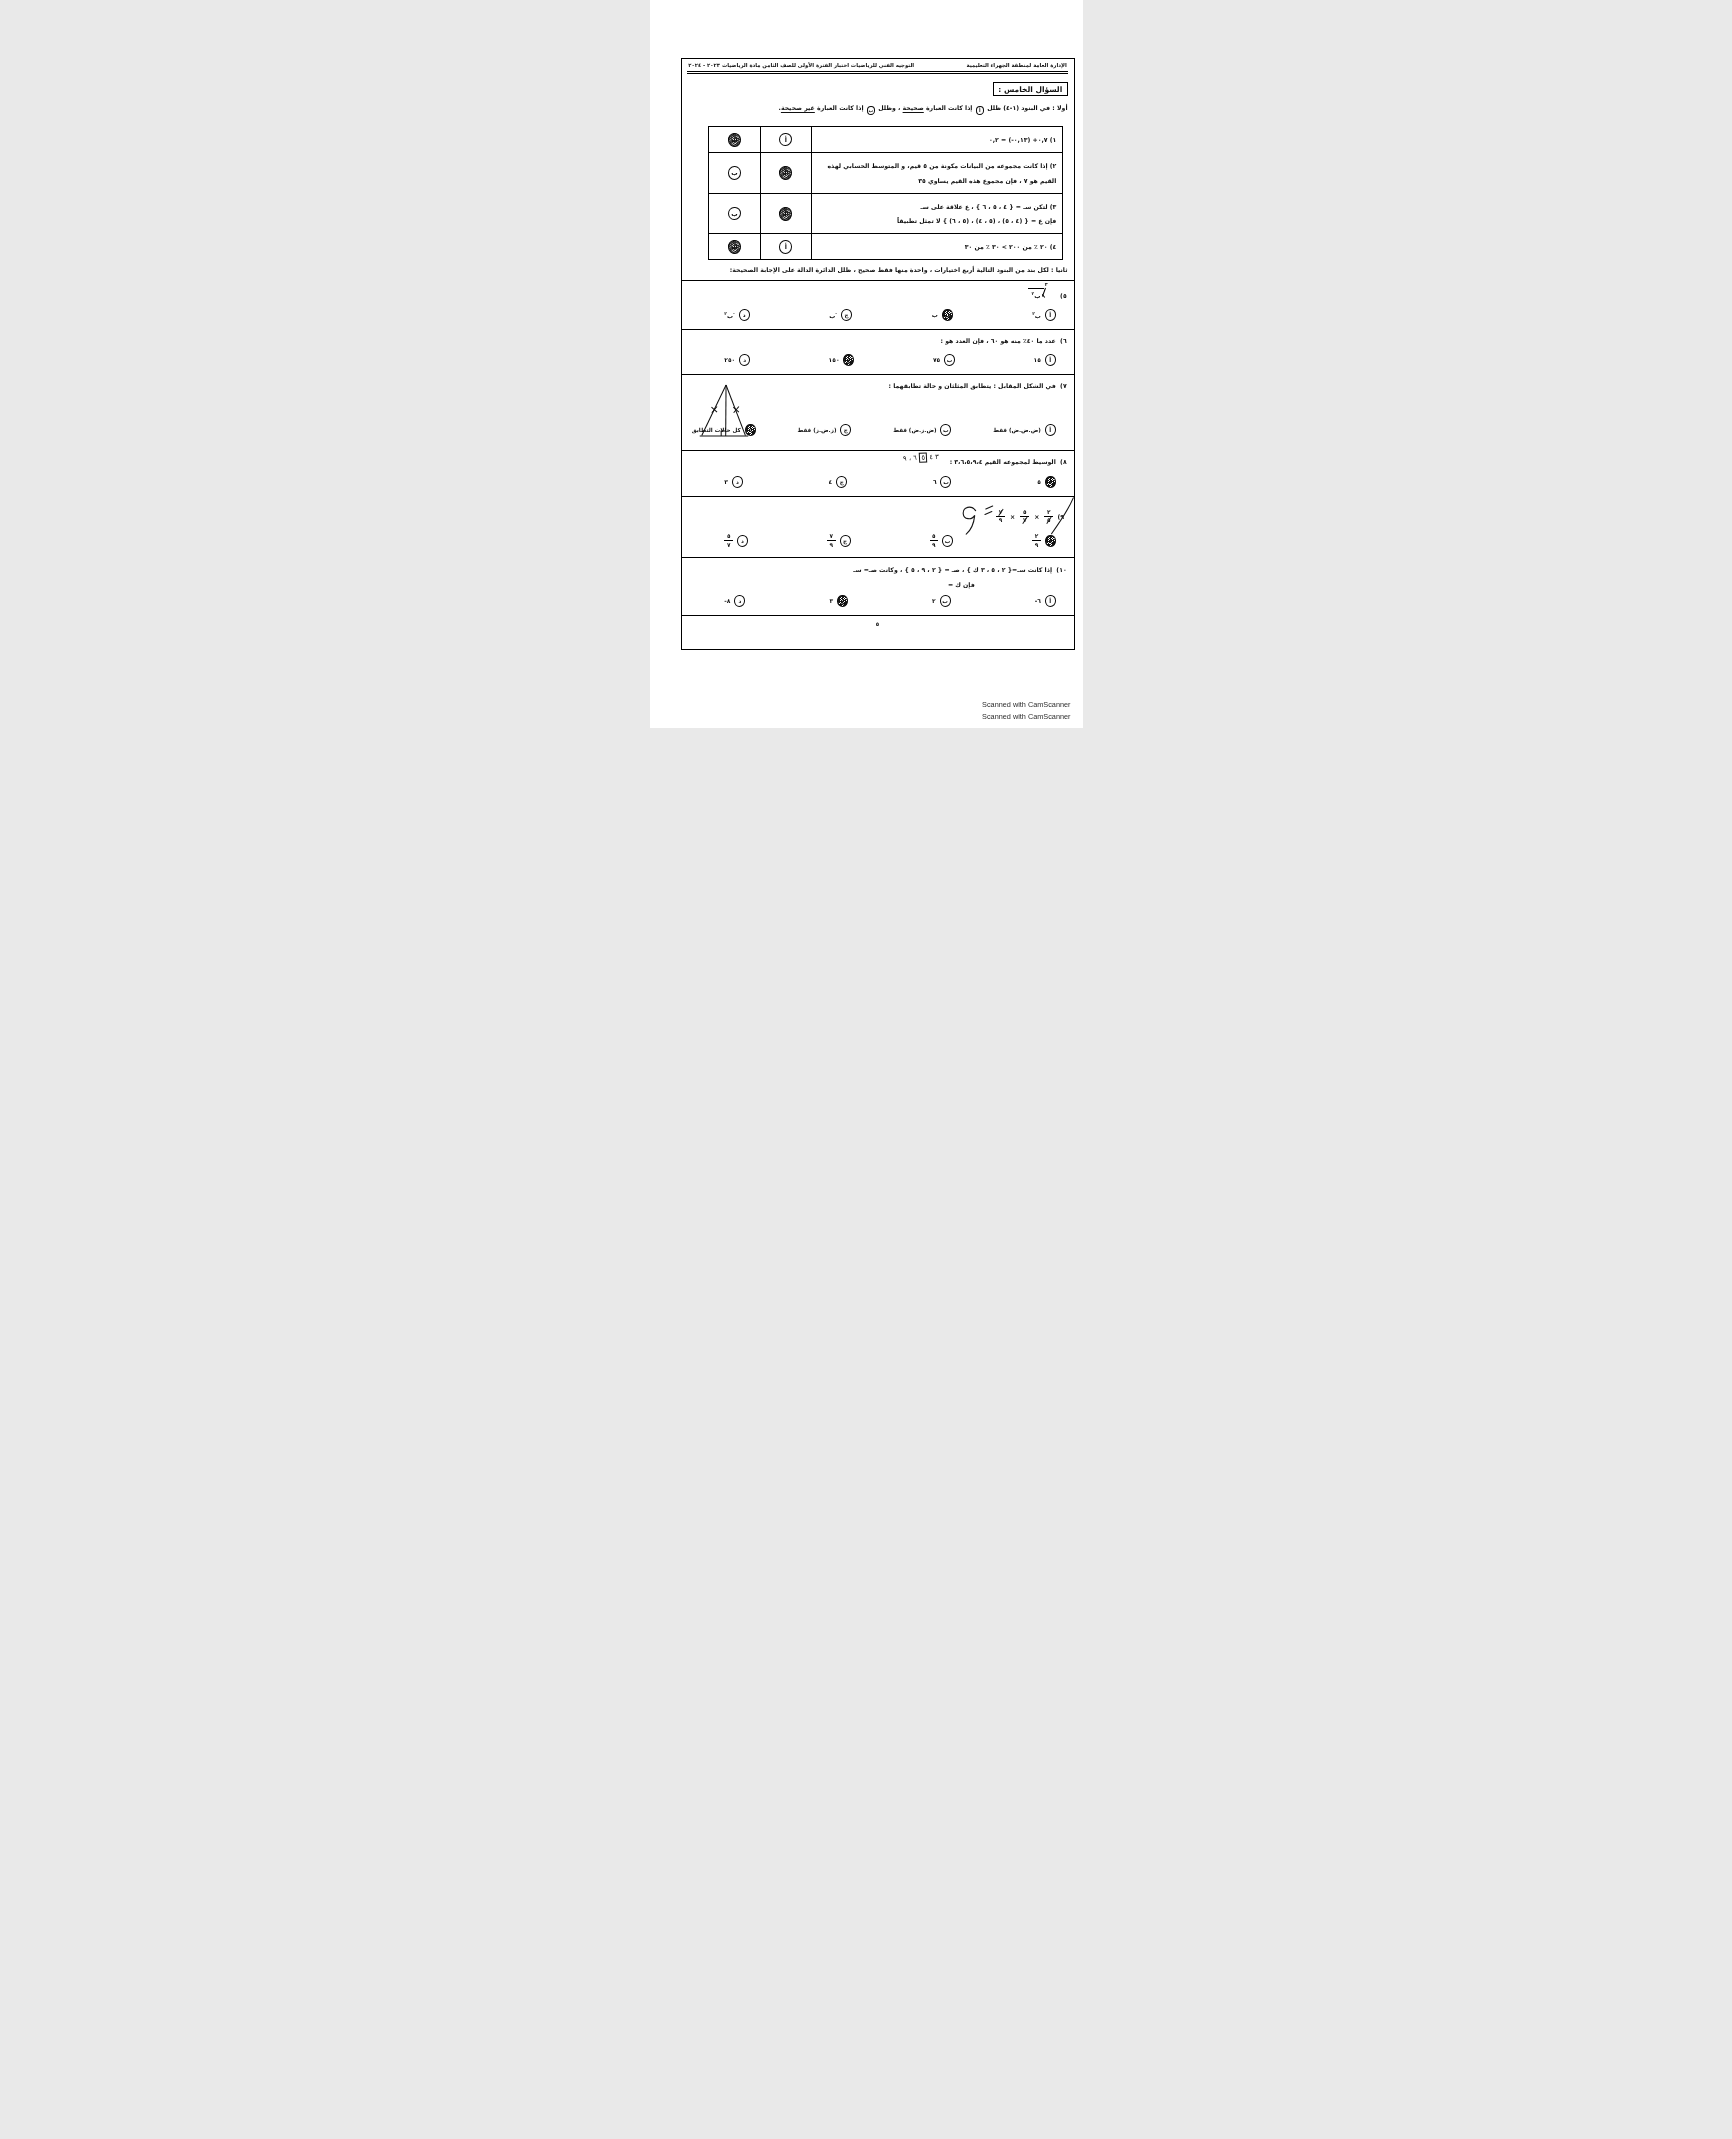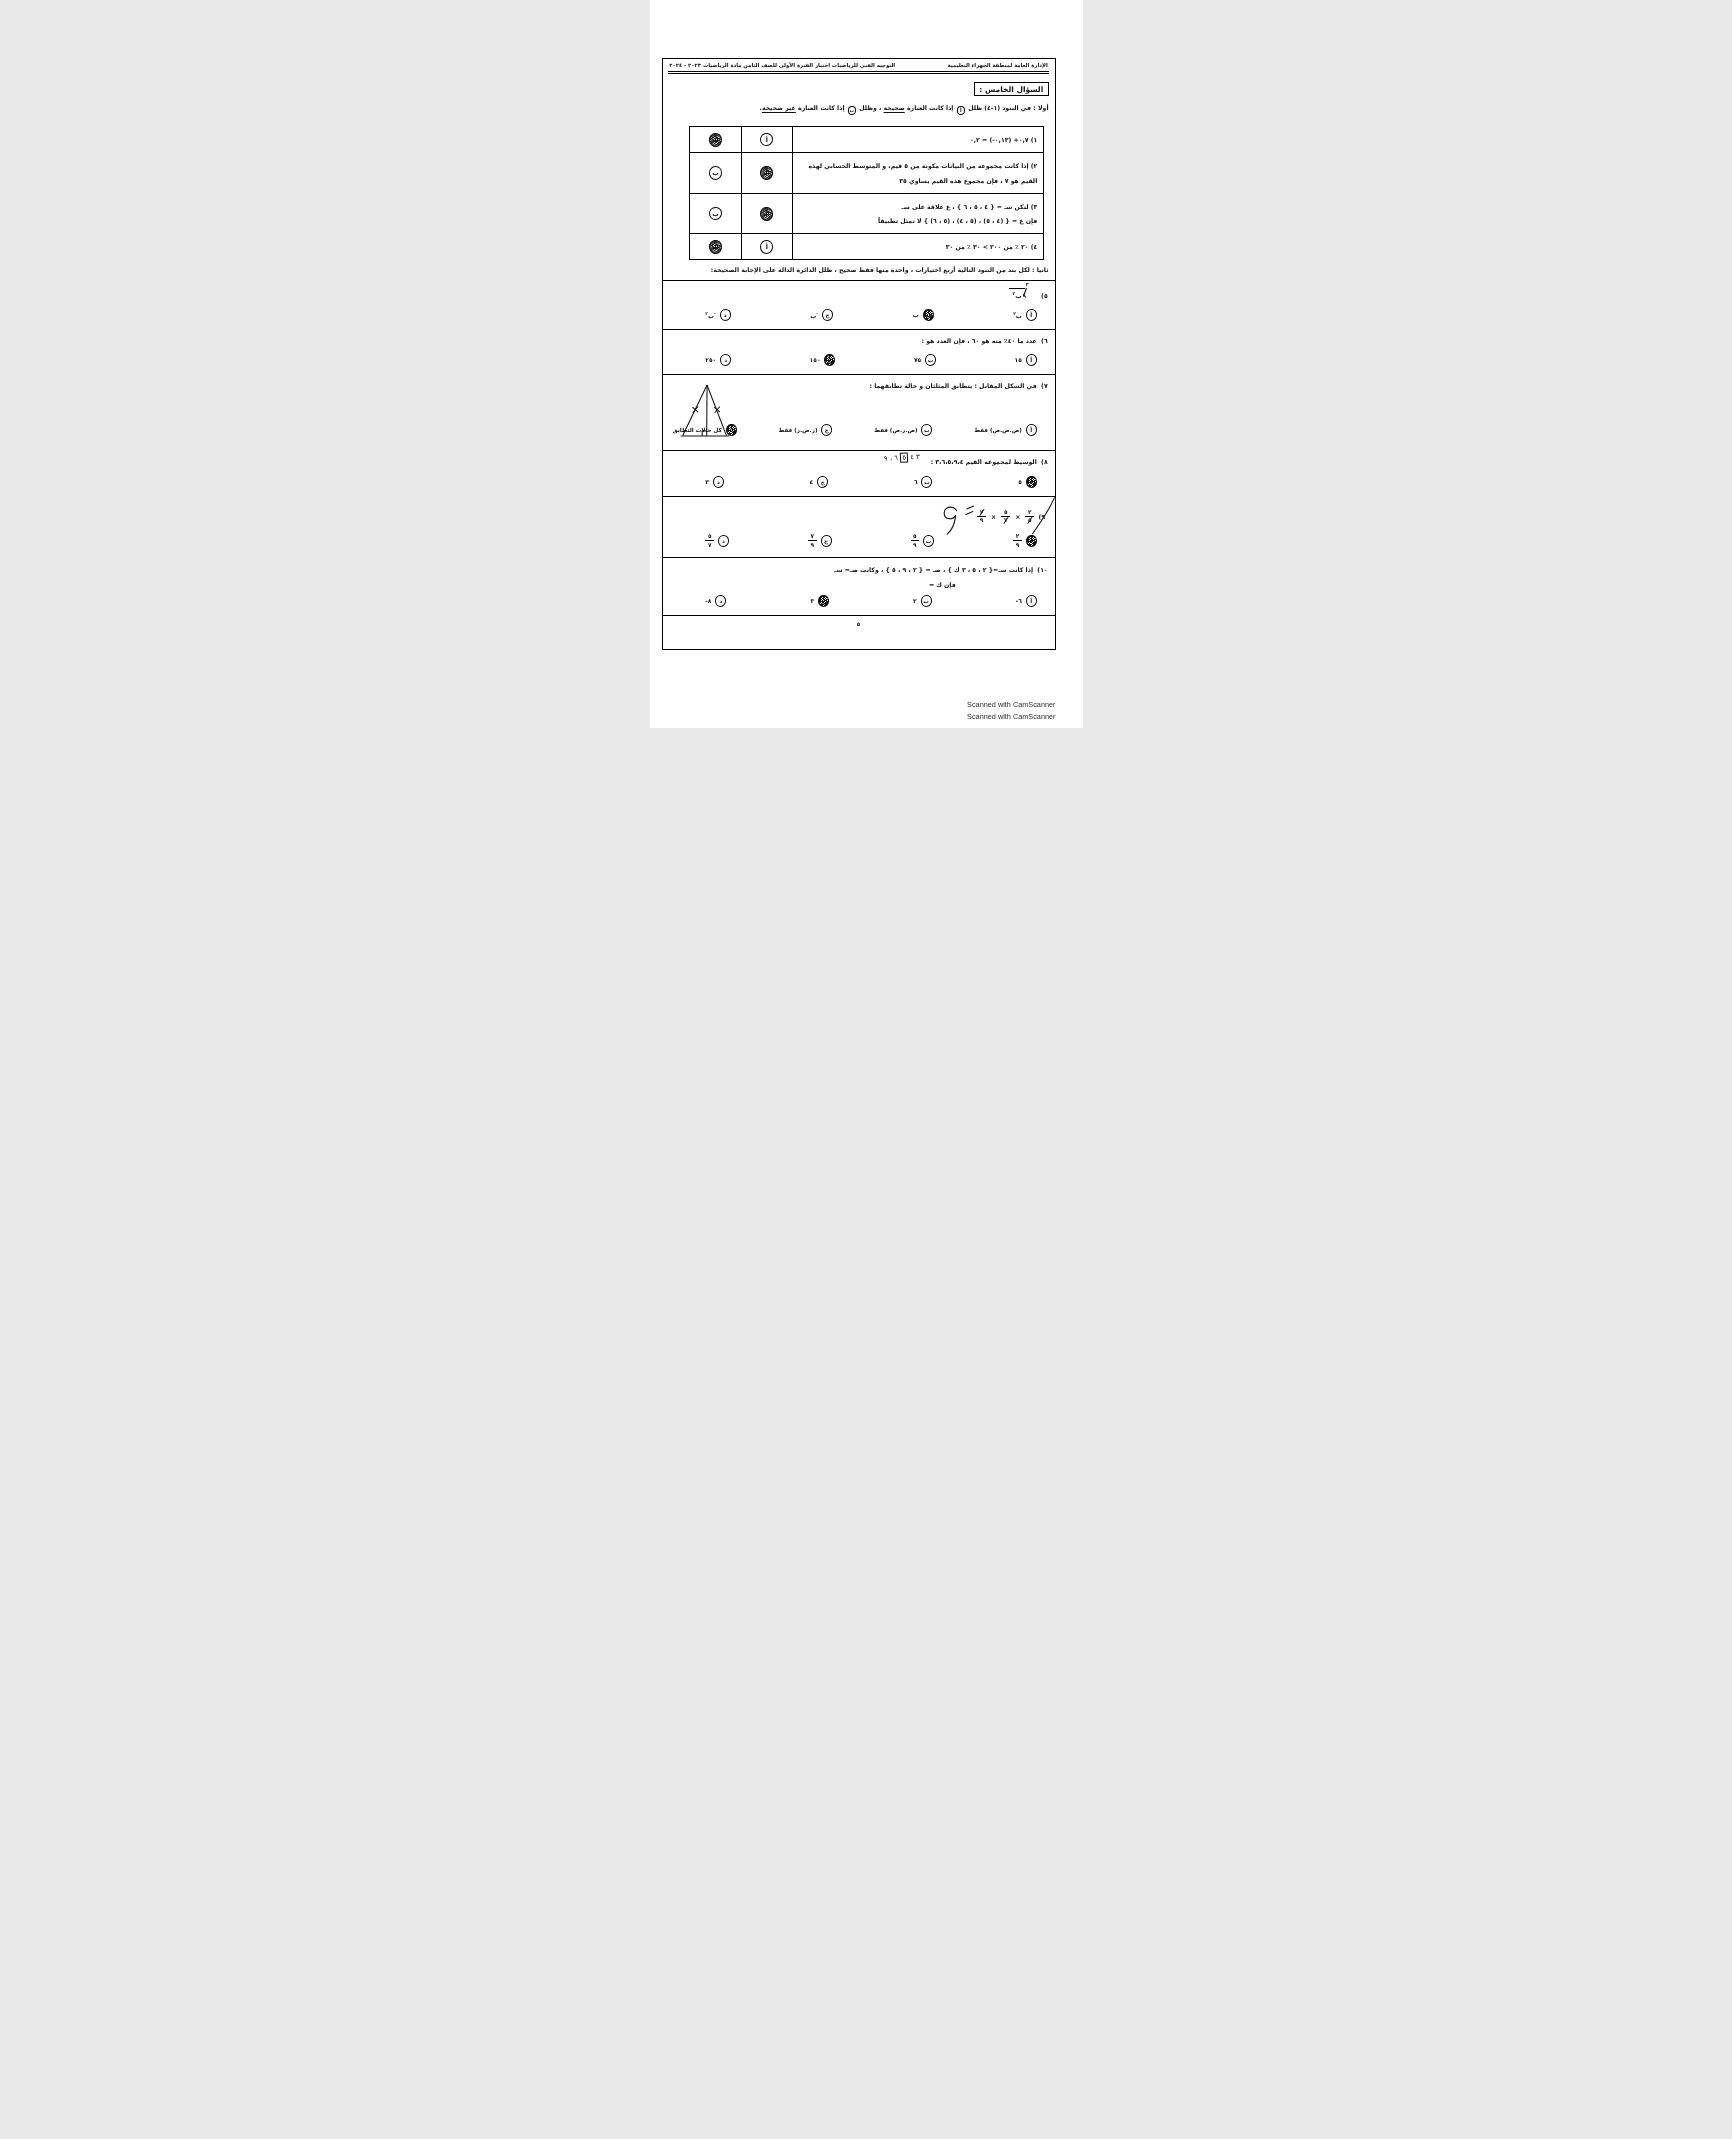--- a/index.html
+++ b/index.html
@@ -1,19 +1,19 @@
 <!DOCTYPE html>
 <html lang="ar" dir="rtl" style="font-size:6.8px"><head>
 <meta charset="utf-8">
 <style>
   html,body{margin:0;padding:0;background:#e9e9e9;}
   .canvas{position:relative;width:433px;height:728px;margin:0 auto;background:#ffffff;
           direction:rtl;font-family:"DejaVu Sans",sans-serif;color:#111;overflow:hidden;}
   
-  .page-frame{position:absolute;left:12px;top:58px;width:394px;height:592px;
+  .page-frame{position:absolute;left:31px;top:58px;width:394px;height:592px;
               border:1.3px solid #000;box-sizing:border-box;padding:2.6px 5.1px;overflow:hidden;background:#fff;}
   
   .page-header{display:flex;justify-content:space-between;align-items:flex-end;
                font-size:5.3px;font-weight:bold;padding:0.9px 1.7px 2.6px 1.7px;position:relative;
                border-bottom:1.1px solid #000;}
   .page-header::after{content:"";position:absolute;left:0;right:0;bottom:-3px;border-bottom:1.1px solid #000;}
   
   .section-title{display:inline-block;margin:10.3px 0.9px 2.6px 0;padding:1.3px 4.3px;
                  font-size:7.5px;font-weight:bold;border:1.1px solid #000;}
   .instr{font-weight:bold;font-size:6.2px;margin:4.3px 0.9px 2.6px 0;line-height:1.7;}
@@ -72,21 +72,21 @@
   .q7 .opts{padding-left:3.4px;margin-top:32px;}
   .q7 .opt{font-size:5.6px;}
   
   .hwrite{display:inline-block;font-weight:400;font-size:6.8px;letter-spacing:2.6px;
           transform:translateY(-4.3px) rotate(-3deg);margin-right:11px;color:#101010;}
   .hw-box{border:0.8px solid #101010;padding:0 1.3px;letter-spacing:0;}
   
   .q10-l2{font-weight:bold;font-size:6.2px;padding-right:92px;margin-top:6px;}
   
   .pagenum{text-align:center;font-size:5.6px;font-weight:bold;margin-top:5.1px;}
-  .camscanner{position:absolute;right:27px;bottom:6px;direction:ltr;text-align:right;
+  .camscanner{position:absolute;right:12px;bottom:6px;direction:ltr;text-align:right;
               font-family:"Liberation Sans",sans-serif;font-size:7.3px;color:#2e2e2e;line-height:1.55;}
 </style>
 </head>
 <body>
 
 <div class="canvas">
   <div class="page-frame">
 
     <div class="page-header">
       <span>الإدارة العامة لمنطقة الجهراء التعليمية</span>

